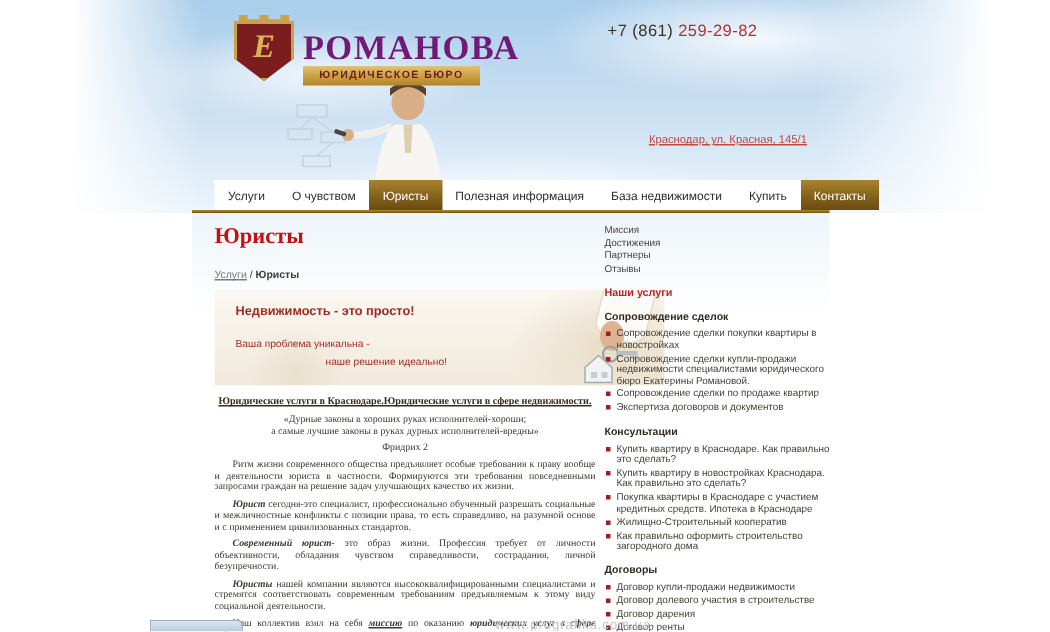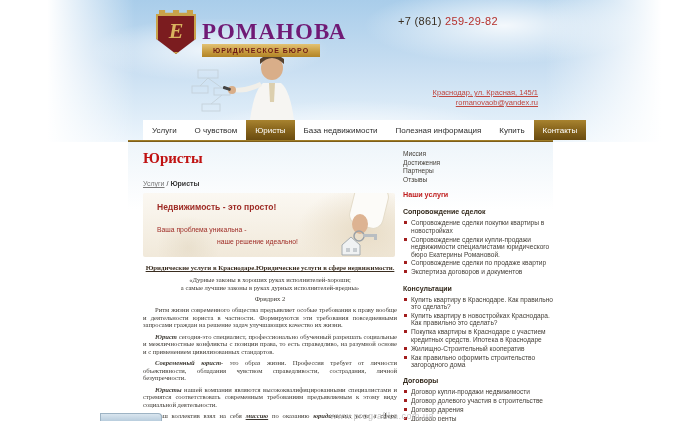--- a/index.html
+++ b/index.html
@@ -35,21 +35,21 @@
     color:#d9b25e;font-size:22px;line-height:22px;margin-top:-6px;}
   .logo-text{margin-left:6px;}
   .logo-name{font-family:"Liberation Serif",serif;font-weight:bold;font-size:23px;
     letter-spacing:1px;color:#701a75;line-height:20px;margin-top:12px;}
   .logo-band{margin-top:2px;width:118px;height:13px;
     background:linear-gradient(180deg,#e2c274,#c79b3e 60%,#b18428);
     color:#6e1a15;font-size:7px;font-weight:bold;letter-spacing:1px;
     display:flex;align-items:center;justify-content:center;}
 
   
-  .phones{position:absolute;left:398px;top:15px;width:140px;text-align:left;
+  .phones{position:absolute;left:385px;top:15px;width:140px;text-align:center;
     font-size:11px;line-height:13px;letter-spacing:.3px;}
   .phone-prefix{color:#3a2f22;}
   .phone-number{color:#b5302c;}
   .addr{position:absolute;left:358px;top:88px;width:180px;text-align:right;
     font-size:7.5px;line-height:10px;color:#c04840;text-decoration:underline;}
 
   
   .man{position:absolute;left:190px;top:52px;width:140px;height:68px;pointer-events:none;}
 
   
@@ -61,21 +61,21 @@
     background:linear-gradient(180deg,#b08c2f,#6d4f12);}
 
   
   .main{position:absolute;left:143px;top:150px;width:254px;}
   .h1{font-family:"Liberation Serif",serif;font-weight:bold;font-size:15px;color:#c01212;}
   .crumbs{margin-top:13px;font-size:7px;color:#333;}
   .crumb-link{color:#7a7a7a;text-decoration:underline;cursor:pointer;}
   .crumb-cur{font-weight:bold;color:#3a3a3a;}
 
   
-  .banner{position:relative;margin-top:6px;width:252px;height:64px;border-radius:2px;
+  .banner{position:relative;margin-top:6px;width:300px;height:64px;border-radius:2px;
     background:
       radial-gradient(circle 45px at 18% 85%, rgba(222,210,186,.45), rgba(255,255,255,0) 70%),
       radial-gradient(ellipse 90px 60px at 88% 60%, #e8dcc6, rgba(255,255,255,0) 75%),
       linear-gradient(180deg,#fbf8f2,#f1e9da);
     overflow:hidden;}
   .banner-title{position:absolute;left:14px;top:9px;font-size:8.5px;font-weight:bold;color:#9e2b25;}
   .banner-l1{position:absolute;left:14px;top:33px;font-size:6.8px;color:#9e2b25;}
   .banner-l2{position:absolute;left:74px;top:45px;font-size:6.8px;color:#9e2b25;}
   .banner-art{position:absolute;right:0;top:0;width:105px;height:64px;}
 
@@ -146,29 +146,28 @@
       <div class="logo-band">ЮРИДИЧЕСКОЕ БЮРО</div>
     </div>
   </div>
 
   <div class="phones">
     <div><span class="phone-prefix">+7 (861) </span><span class="phone-number">259-29-82</span></div>
   </div>
 
   <div class="addr">
     <div>Краснодар, ул. Красная, 145/1</div>
-    <div>romanovaob@yandex.ru</div>
   </div>
 
   <div class="nav">
     <div class="nav-item">Услуги</div>
     <div class="nav-item">О чувством</div>
     <div class="nav-item active">Юристы</div>
+    <div class="nav-item">Полезная информация</div>
     <div class="nav-item">База недвижимости</div>
-    <div class="nav-item">Полезная информация</div>
     <div class="nav-item">Купить</div>
     <div class="nav-item active">Контакты</div>
   </div>
   <div class="nav-rule"></div>
 
   <div class="main">
     <div class="h1">Юристы</div>
     <div class="crumbs">
       <span class="crumb-link">Услуги</span><span> / </span><span class="crumb-cur">Юристы</span>
     </div>

